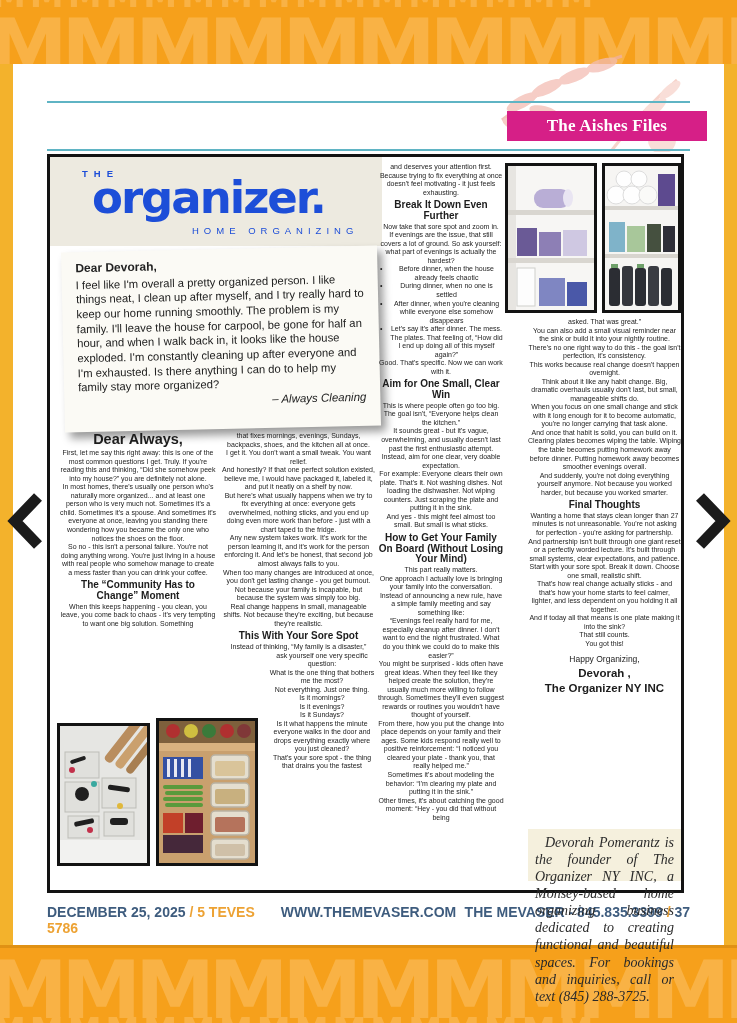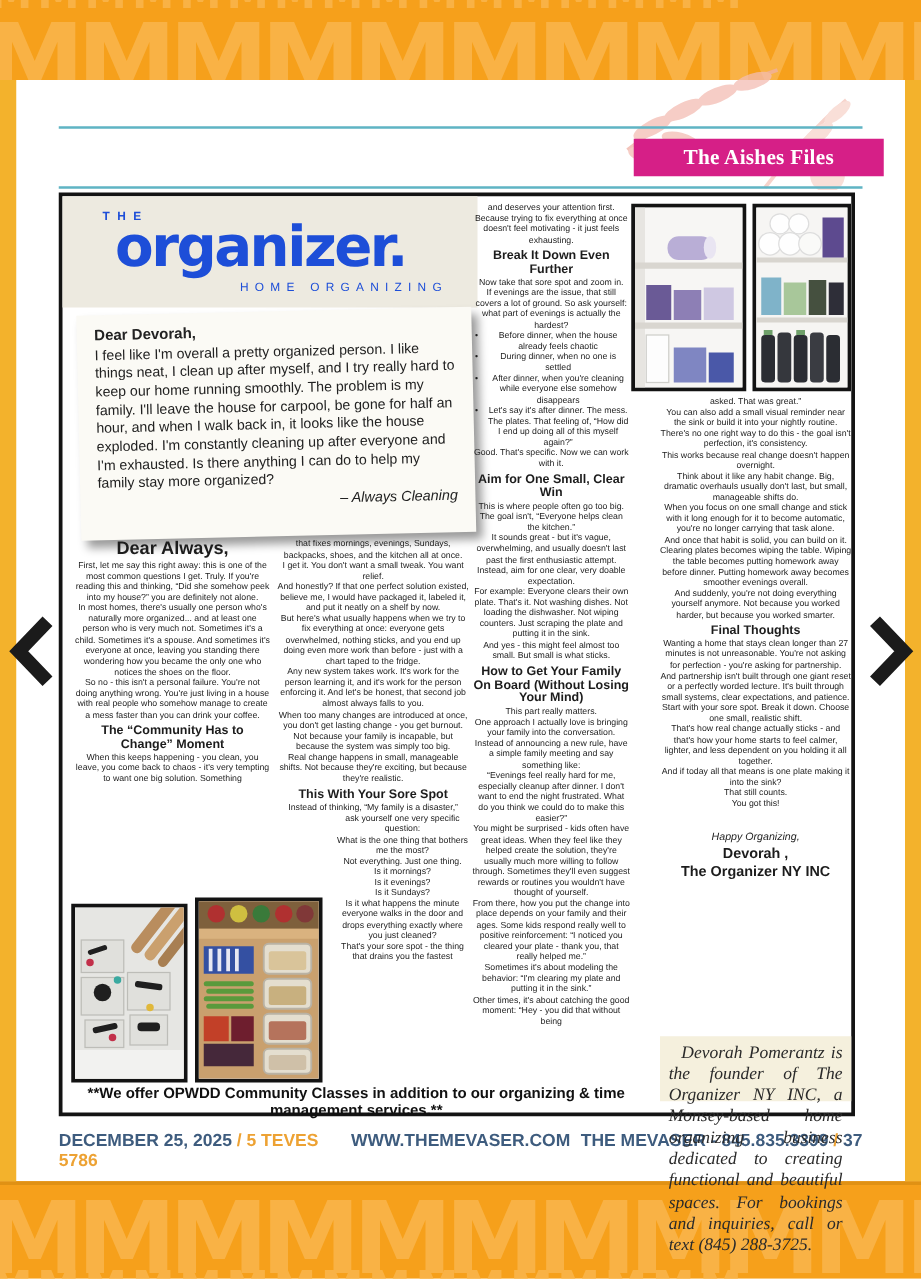--- a/index.html
+++ b/index.html
@@ -47,21 +47,21 @@
   .col1{left:10px;top:275px;width:156px;height:288px;}
   .col2{left:171px;top:275px;width:155px;height:432px;}
   .col3{left:328px;top:6px;width:126px;height:716px;}
   .col4{left:478px;top:161px;width:153px;height:508px;}
   .blk{margin:0;}
   .blk.h{font-weight:700;font-size:10px;line-height:1.08;margin:3px 0 1px;}
   .blk.h1{font-weight:700;font-size:14.5px;line-height:1.05;margin:0 0 2px;}
   .blk.b{position:relative;padding-left:11px;}
   .blk.b::before{content:"\2022";position:absolute;left:2px;top:0;}
   .blk.indent{margin-left:47px;}
-  .blk.closing{font-style:italic;font-size:8.5px;margin-top:16px;}
+  .blk.closing{font-size:8.5px;margin-top:6px;}
   .blk.sig{font-weight:700;font-size:11.5px;line-height:1.12;margin-top:2px;}
 
   .photo{position:absolute;border:3px solid #131313;background:#fff;box-sizing:border-box;}
   .photo svg{display:block;}
   .ph-a{left:455px;top:6px;width:92px;height:150px;}
   .ph-b{left:552px;top:6px;width:79px;height:150px;}
   .ph-c{left:7px;top:566px;width:93px;height:143px;}
   .ph-d{left:106px;top:561px;width:102px;height:148px;}
 
   .opwdd{position:absolute;left:4px;top:710px;width:462px;text-align:center;font-weight:700;font-size:12px;color:#111;}
@@ -311,21 +311,20 @@
             <rect x="52" y="90" width="38" height="24" rx="4" fill="#E4DECF"></rect>
             <rect x="52" y="118" width="38" height="20" rx="4" fill="#E4DECF"></rect>
           </g>
           <rect x="56" y="40" width="30" height="15" rx="2" fill="#D9C49A"></rect>
           <rect x="56" y="68" width="30" height="15" rx="2" fill="#C8B07F"></rect>
           <rect x="56" y="96" width="30" height="15" rx="2" fill="#B5735C"></rect>
           <rect x="56" y="123" width="30" height="12" rx="2" fill="#CFC0A8"></rect>
         </svg>
       </div>
 
-      <div class="opwdd">**We offer OPWDD Community Classes in addition to our organizing &amp; time management services.**</div>
       <div class="bio">Devorah Pomerantz is the founder of The Organizer NY INC, a Monsey-based home organizing business dedicated to creating functional and beautiful spaces. For bookings and inquiries, call or text (845) 288-3725.</div>
 
     </div>
   </div>
 
   <div class="footer">
     <div class="fl"><span>DECEMBER 25, 2025</span><span class="gold"> / </span><span class="gold">5 TEVES 5786</span></div>
     <div class="fc">WWW.THEMEVASER.COM</div>
     <div class="fr"><span>THE MEVASER - 845.835.3399</span><span class="gold"> / </span><span>37</span></div>
   </div>

